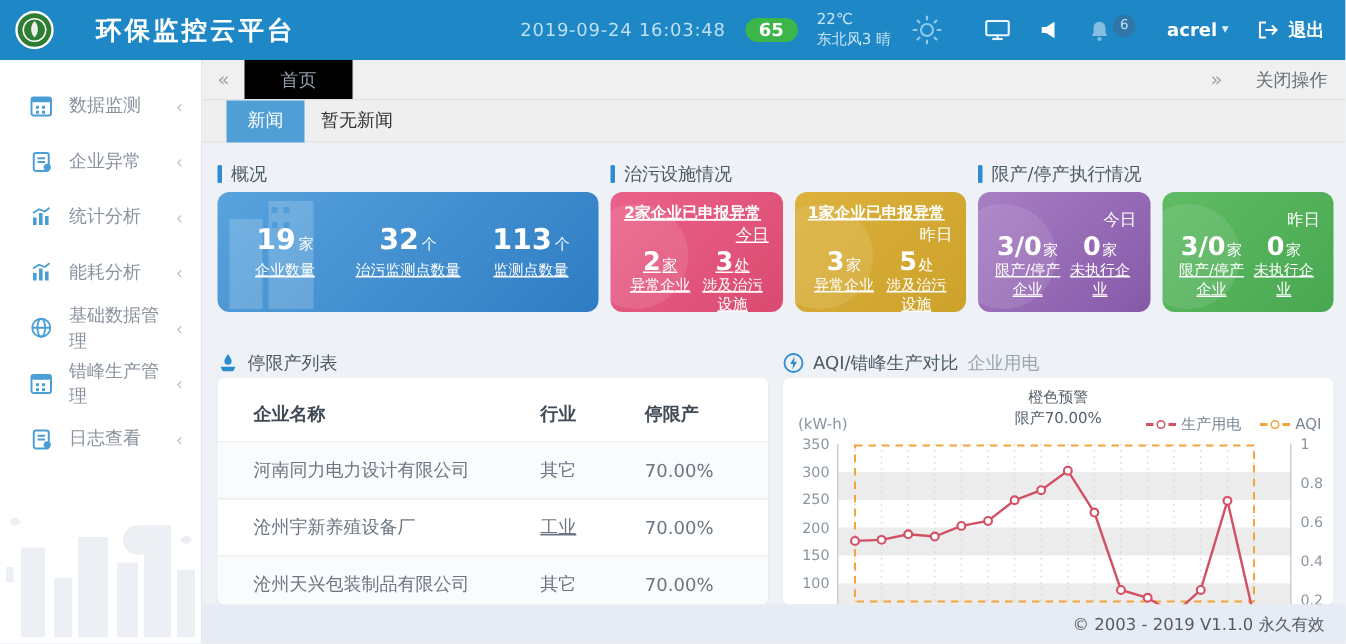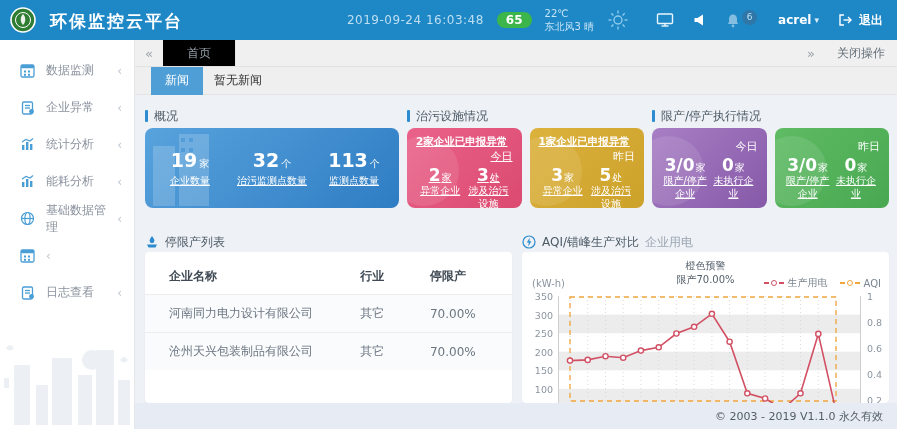--- a/index.html
+++ b/index.html
@@ -7,21 +7,21 @@
   body {
     width:897px; height:429px; overflow:hidden;
     font-family:"DejaVu Sans","Liberation Sans",sans-serif;
     background:#eef1f5;
   }
   .app { width:897px; height:429px; position:relative; overflow:hidden; }
 
   
   .topbar { height:40px; background:#1e87c6; display:flex; align-items:center;
             justify-content:space-between; padding:0 14px 0 10px; }
-  .brand { display:flex; align-items:flex-end; gap:14px; }
+  .brand { display:flex; align-items:center; gap:28px; }
   .app-title { color:#fff; font-size:17px; font-weight:bold; letter-spacing:2px; }
   .topbar-right { display:flex; align-items:center; gap:13px; }
   .datetime { color:#bfdff2; font-size:12px; letter-spacing:.5px; }
   .aqi-pill { background:#3cb54a; color:#fff; font-size:12px; font-weight:bold;
               border-radius:10px; padding:1px 9px; }
   .weather { display:flex; flex-direction:column; color:#c6e4f6; font-size:10px; line-height:1.35; }
   .hicon { display:flex; align-items:center; }
   .bell-wrap { position:relative; display:flex; align-items:center; }
   .notif-badge { background:#2f77a8; color:#bfe0f2; border-radius:50%; width:15px; height:15px;
                  font-size:9px; display:flex; align-items:center; justify-content:center;
@@ -275,20 +275,21 @@
         <span class="sicon">
           <svg width="15" height="15" viewBox="0 0 15 15" fill="#4a9ed6">
               <rect x="1" y="2" width="13" height="12" rx="1.5" fill="none" stroke="#4a9ed6" stroke-width="1.3"></rect>
               <rect x="1" y="2" width="13" height="3.2" rx="1.5"></rect>
               <rect x="4" y="7.5" width="2" height="2"></rect>
               <rect x="8" y="7.5" width="2" height="2"></rect>
               <rect x="4" y="10.8" width="2" height="2"></rect>
               <rect x="8" y="10.8" width="2" height="2"></rect>
             </svg>
         </span>
+        <span class="slbl">错峰生产管理</span>
         <span class="schev">‹</span>
       </div>
 
       <div class="side-item">
         <span class="sicon">
           <svg width="15" height="15" viewBox="0 0 15 15" fill="none" stroke="#4a9ed6" stroke-width="1.3">
               <rect x="2.5" y="2" width="10" height="12" rx="1.5"></rect>
               <line x1="5" y1="5.5" x2="10" y2="5.5"></line>
               <line x1="5" y1="8" x2="10" y2="8"></line>
               <circle cx="11.5" cy="11.5" r="2.4" fill="#4a9ed6" stroke="none"></circle>
@@ -457,20 +458,25 @@
                   <tr>
                     <th class="c1">企业名称</th>
                     <th class="c2">行业</th>
                     <th class="c3">停限产</th>
                   </tr>
                 </thead>
                 <tbody>
                   <tr class="zebra">
                     <td class="c1">河南同力电力设计有限公司</td>
                     <td class="c2">其它</td>
+                    <td class="c3">70.00%</td>
+                  </tr>
+                  <tr>
+                    <td class="c1">沧州宇新养殖设备厂</td>
+                    <td class="c2 link">工业</td>
                     <td class="c3">70.00%</td>
                   </tr>
                   <tr class="zebra">
                     <td class="c1">沧州天兴包装制品有限公司</td>
                     <td class="c2">其它</td>
                     <td class="c3">70.00%</td>
                   </tr>
                 </tbody>
               </table>
             </div>

